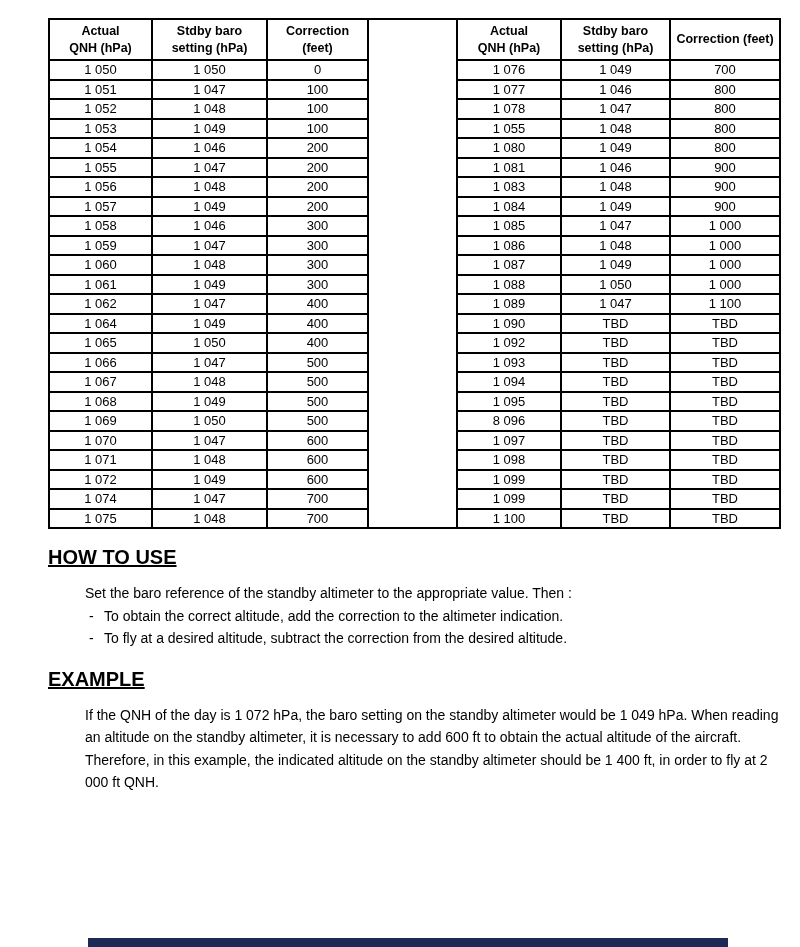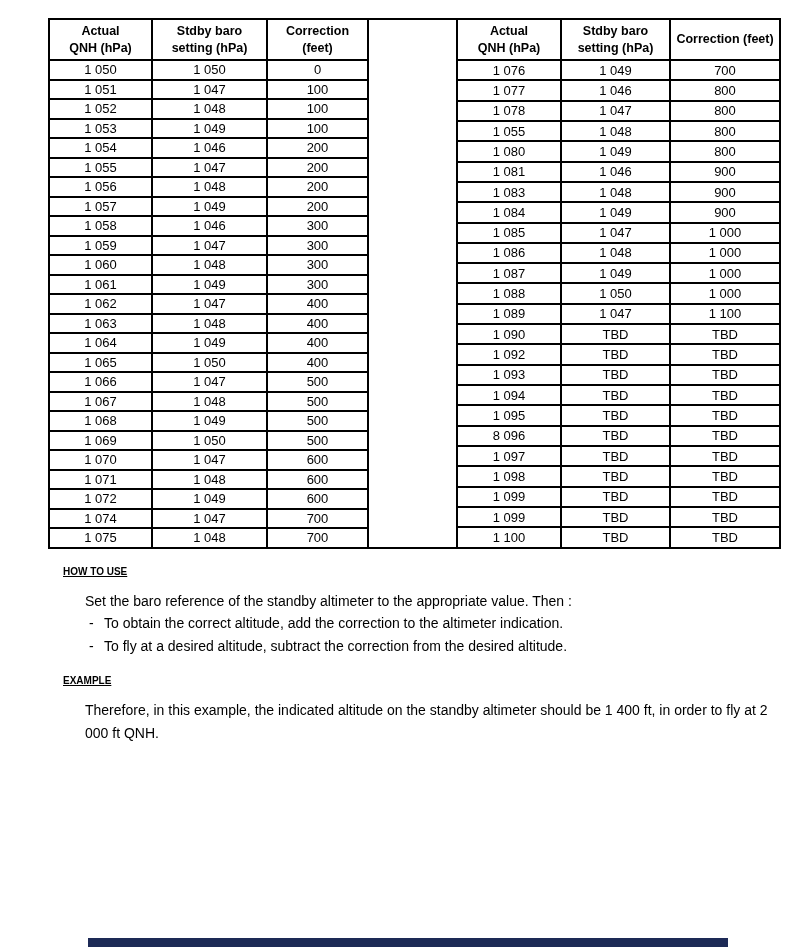--- a/index.html
+++ b/index.html
@@ -46,24 +46,24 @@
   .mid-gap {
     width: 87px;
     border-top: 2px solid #000;
     border-bottom: 2px solid #000;
   }
   .text-area {
     margin: 17px 0 0 48px;
     width: 715px;
   }
   .sec-heading {
-    font-size: 10px;
+    font-size: 20px;
     font-weight: bold;
     text-decoration: underline;
-    margin: 0 0 13px 15px;
+    margin: 0 0 13px 0;
   }
   .indent { margin-left: 37px; }
   .body-line {
     font-size: 14px;
     line-height: 22.5px;
   }
   .bullet {
     display: flex;
     font-size: 14px;
     line-height: 22.5px;
@@ -163,25 +163,20 @@
           <td>300</td>
         </tr>
         <tr>
           <td>1 061</td>
           <td>1 049</td>
           <td>300</td>
         </tr>
         <tr>
           <td>1 062</td>
           <td>1 047</td>
-          <td>400</td>
-        </tr>
-        <tr>
-          <td>1 063</td>
-          <td>1 048</td>
           <td>400</td>
         </tr>
         <tr>
           <td>1 064</td>
           <td>1 049</td>
           <td>400</td>
         </tr>
         <tr>
           <td>1 065</td>
           <td>1 050</td>
@@ -384,17 +379,18 @@
   </div>
   <div class="bullet">
     <span class="dash">-</span>
     <span>To fly at a desired altitude, subtract the correction from the desired altitude.</span>
   </div>
 </div>
 
 <div class="text-area sec-example">
   <div class="sec-heading">EXAMPLE</div>
   <div class="indent para-block">
+    <p class="para">If the QNH of the day is 1 072 hPa, the baro setting on the standby altimeter would be 1 049 hPa. When reading an altitude on the standby altimeter, it is necessary to add 600 ft to obtain the actual altitude of the aircraft.</p>
     <p class="para">Therefore, in this example, the indicated altitude on the standby altimeter should be 1 400 ft, in order to fly at 2 000 ft QNH.</p>
   </div>
 </div>
 
 <div class="footer-bar" style="background: rgb(29, 42, 86);"></div>
 
 </body></html>

